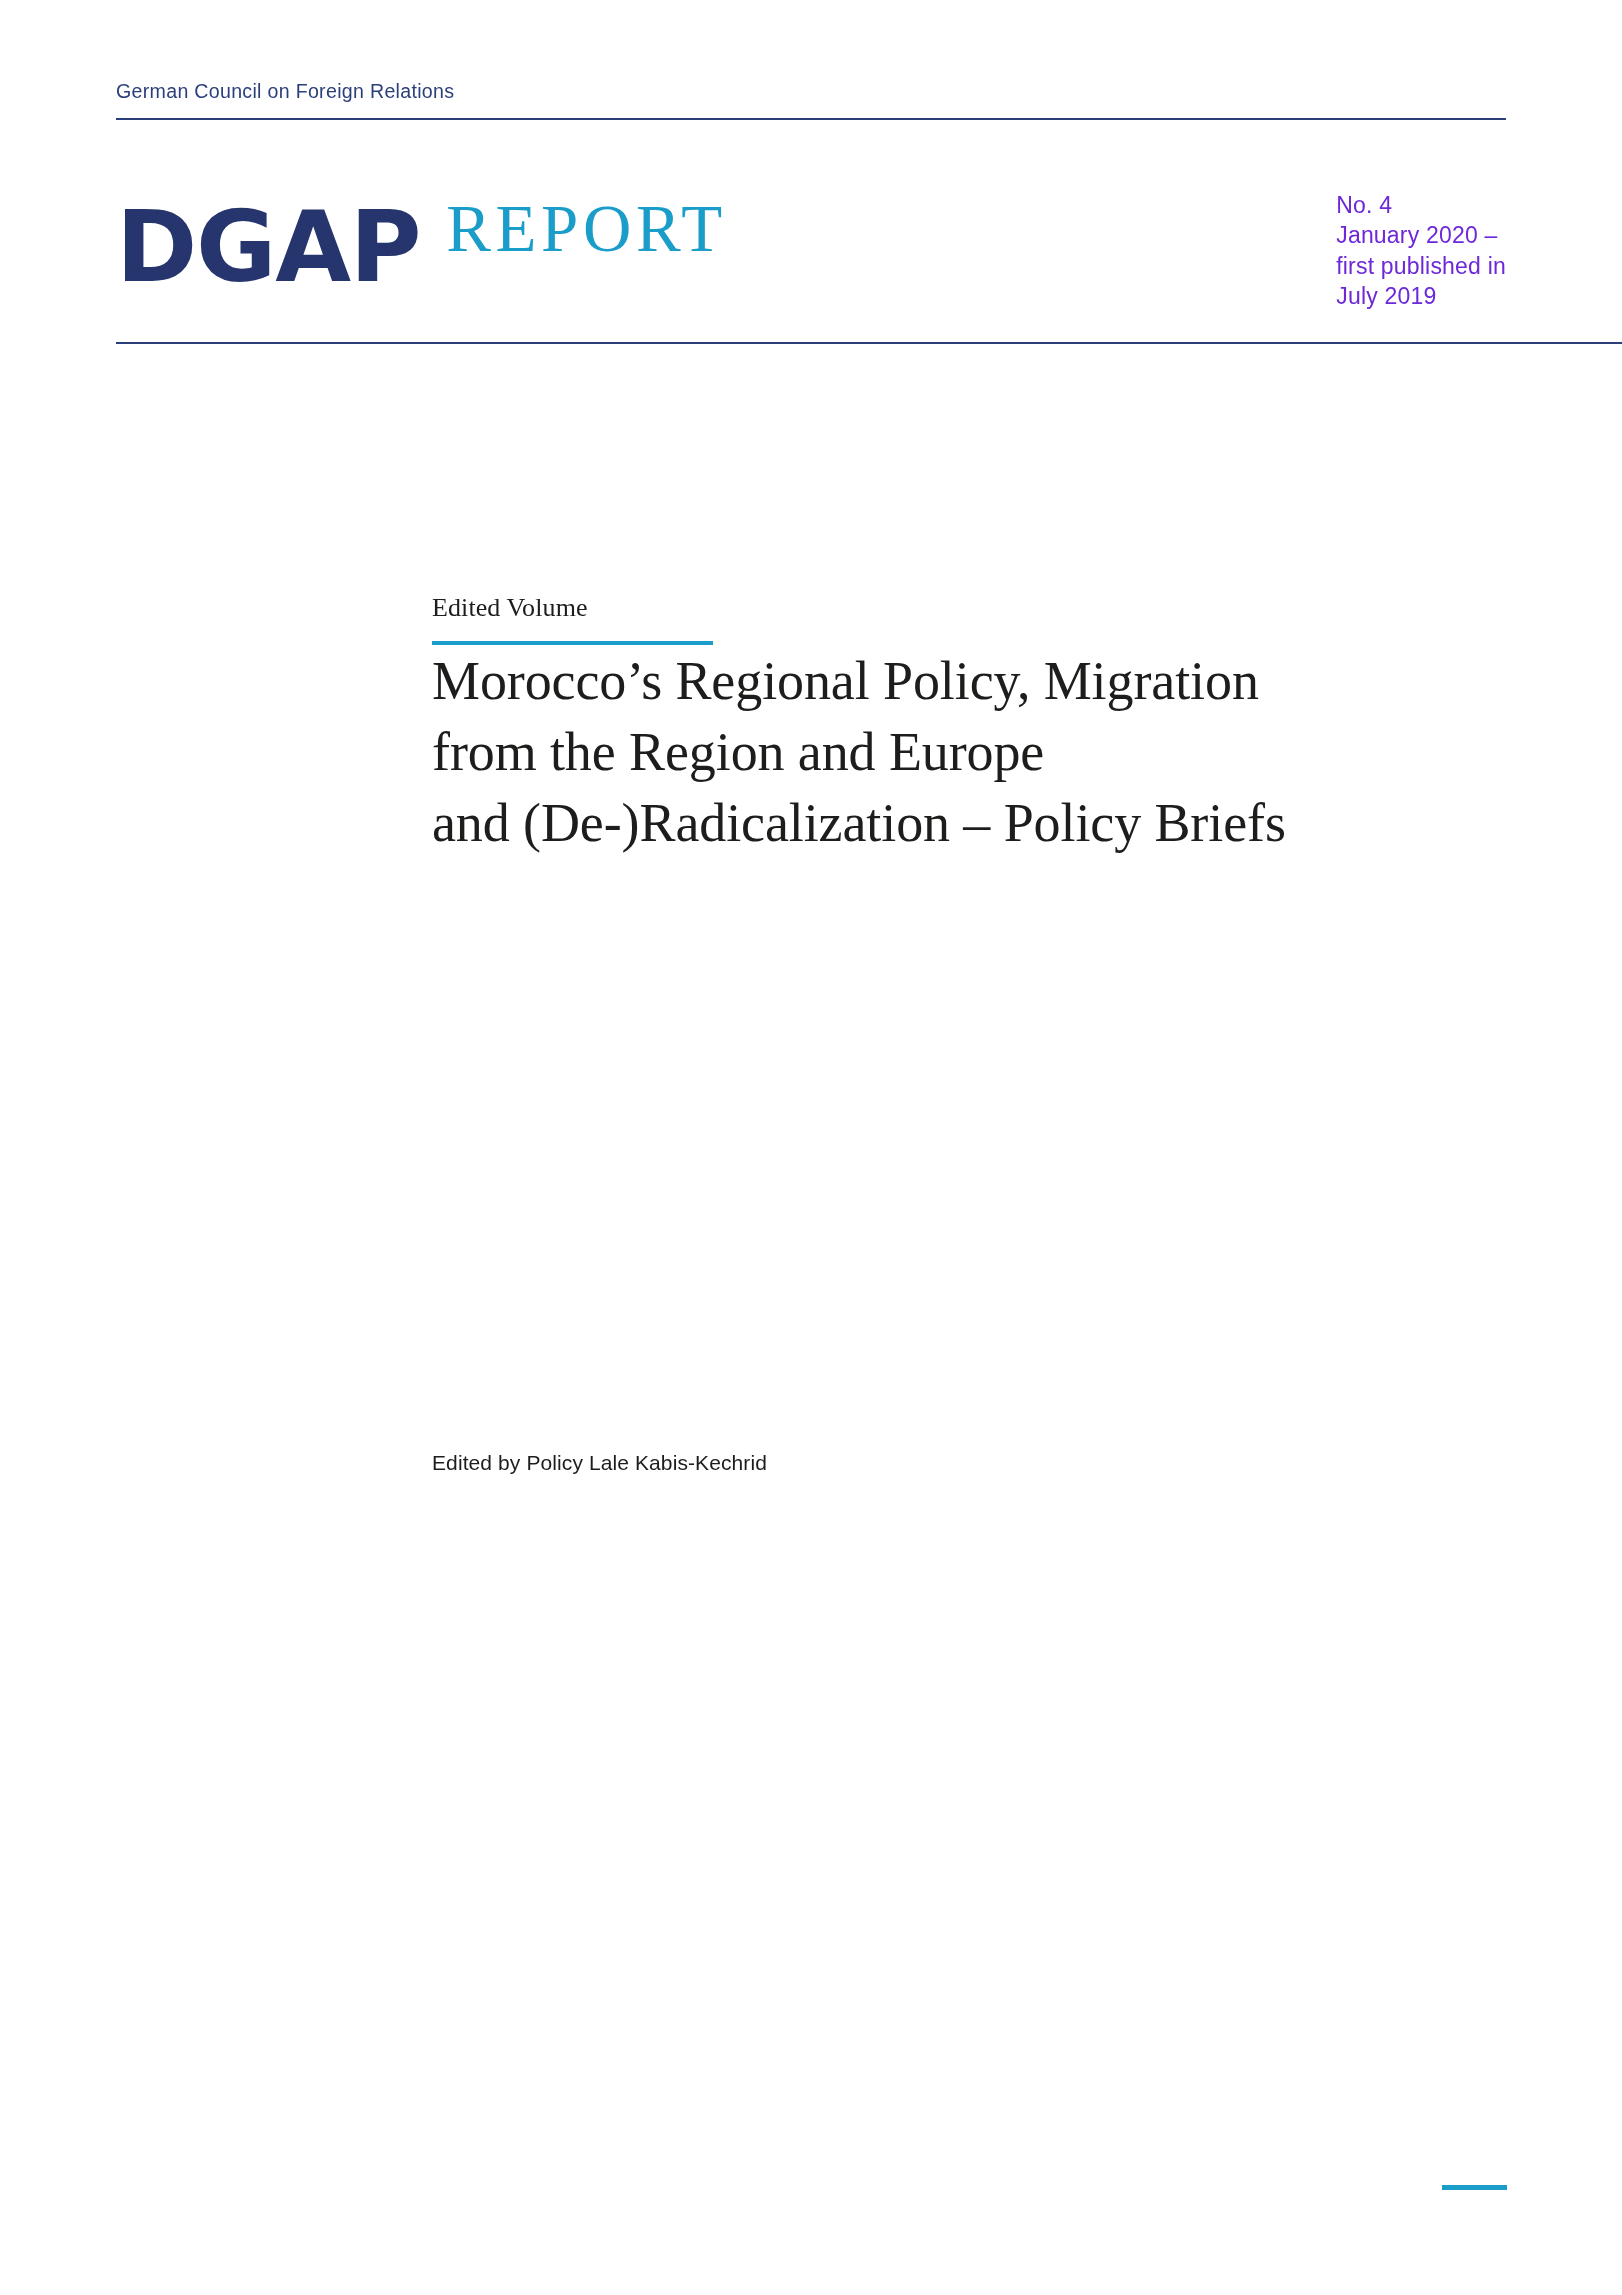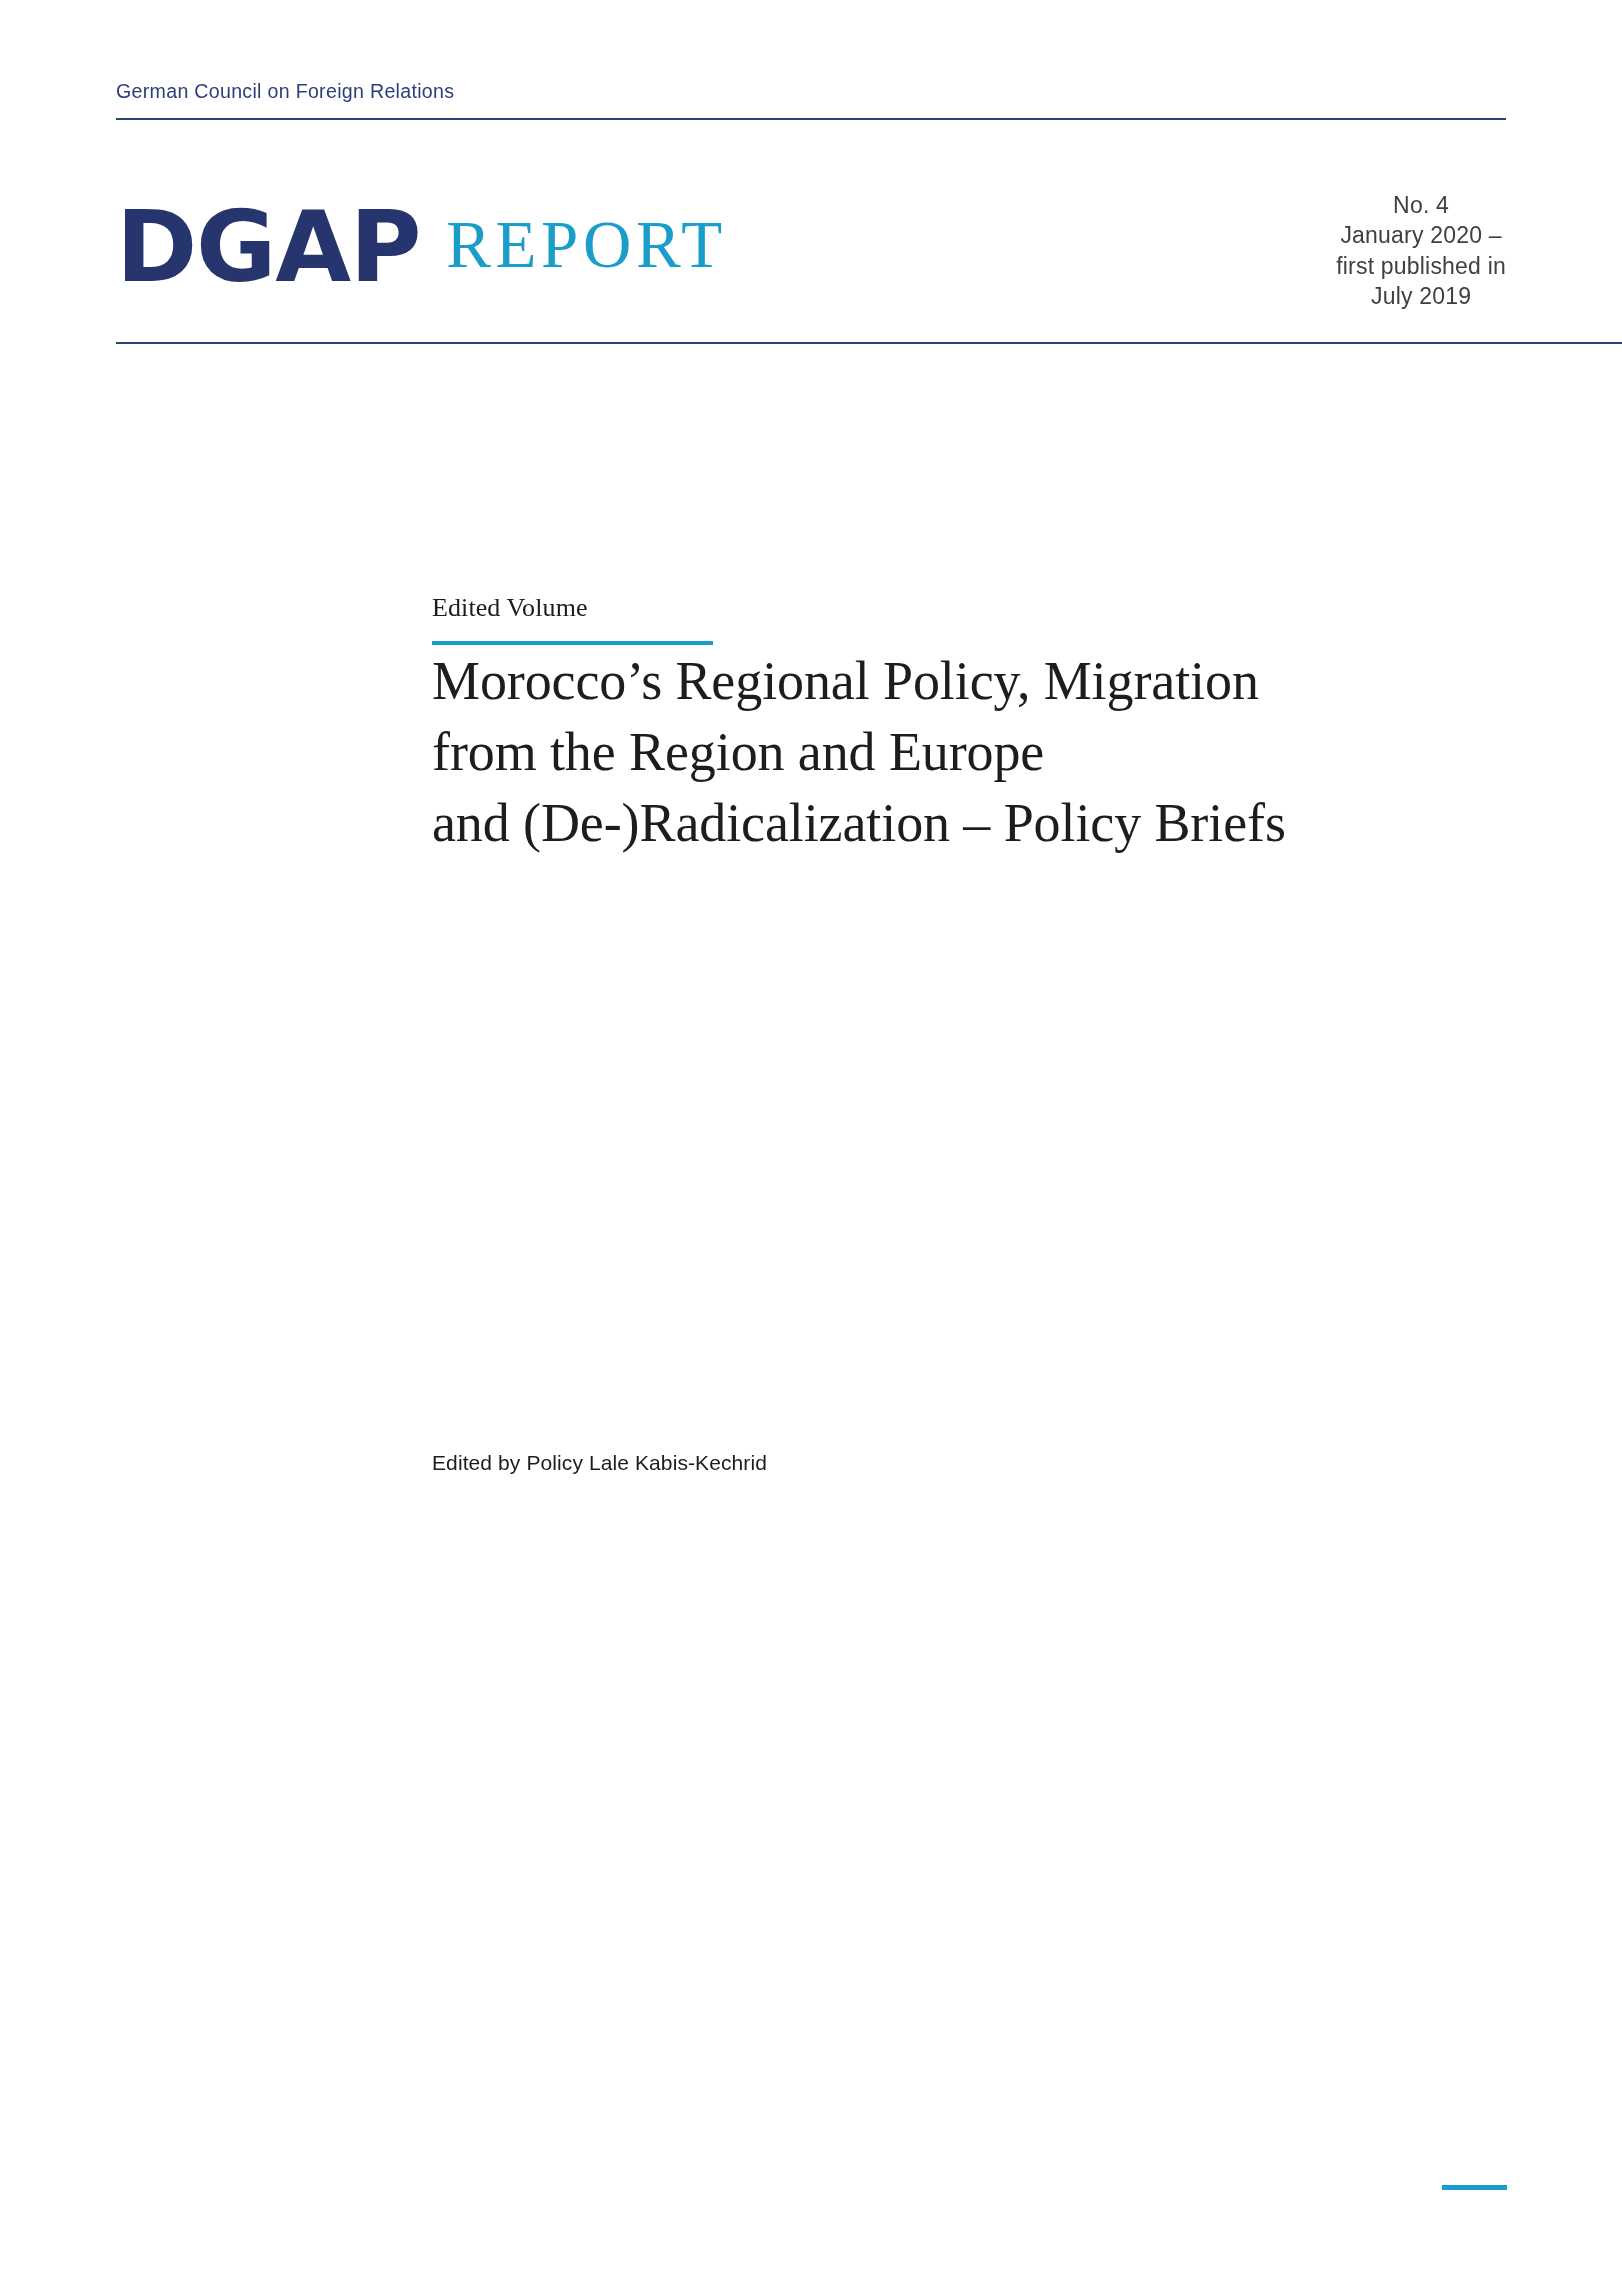--- a/index.html
+++ b/index.html
@@ -55,21 +55,21 @@
     left: 116px;
     top: 190px;
     width: 1390px;
     height: 131px;
   }
   .logo-wrap {
     position: absolute;
     left: 0;
     top: 7.9px;
     display: flex;
-    align-items: center;
+    align-items: flex-start;
   }
   .logo-dgap {
     font-family: "DejaVu Sans", sans-serif;
     font-size: 98px;
     font-weight: 700;
     color: #26356e;
     letter-spacing: -1.3px;
     line-height: 1;
   }
   .logo-report {
@@ -81,22 +81,22 @@
     line-height: 1;
     margin-left: 26px;
     position: relative;
     top: -2.6px;
   }
 
   .issue-block {
     position: absolute;
     right: 0;
     top: 0;
-    text-align: center;
-    color: #404040;
+    text-align: left;
+    color: #6d28d9;
     font-size: 23px;
     line-height: 1.32;
     font-weight: 400;
     letter-spacing: 0.2px;
   }
 
   
   .title-area {
     position: absolute;
     left: 432px;

